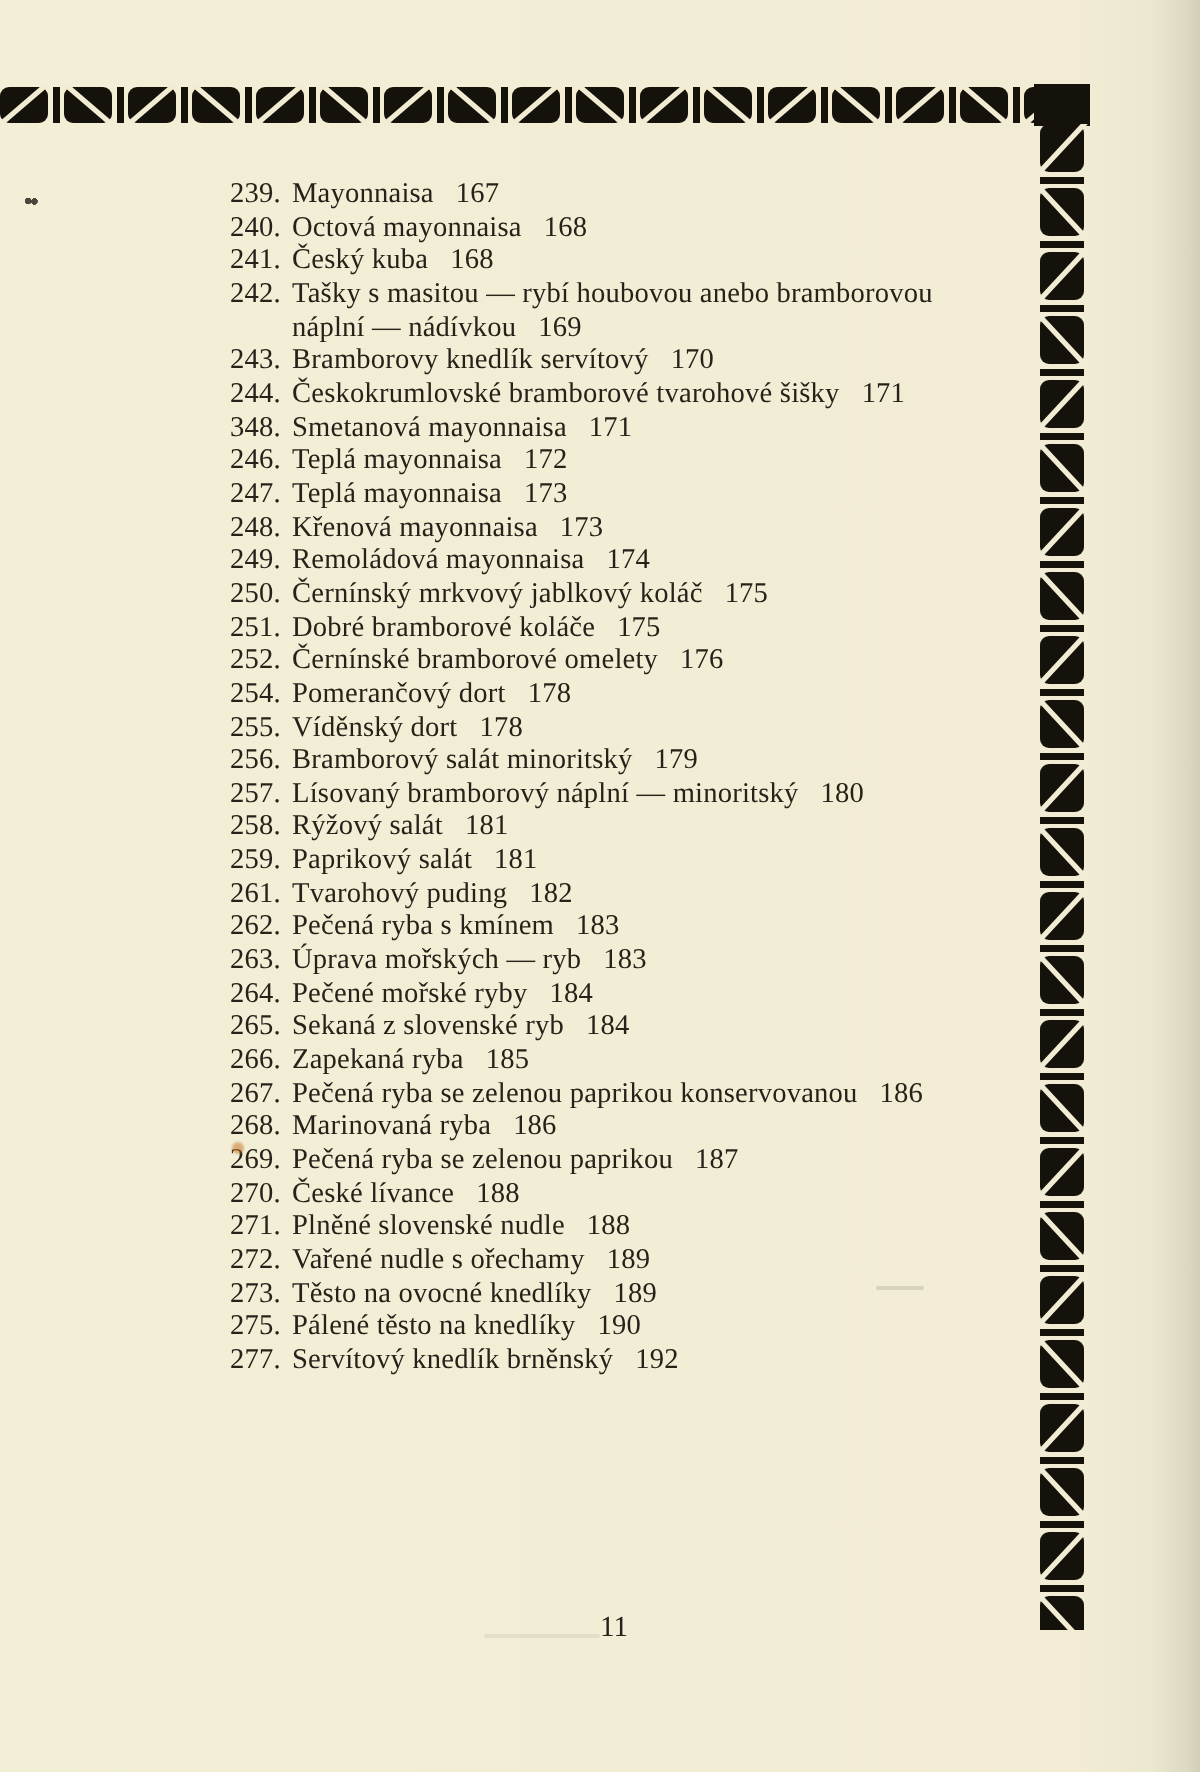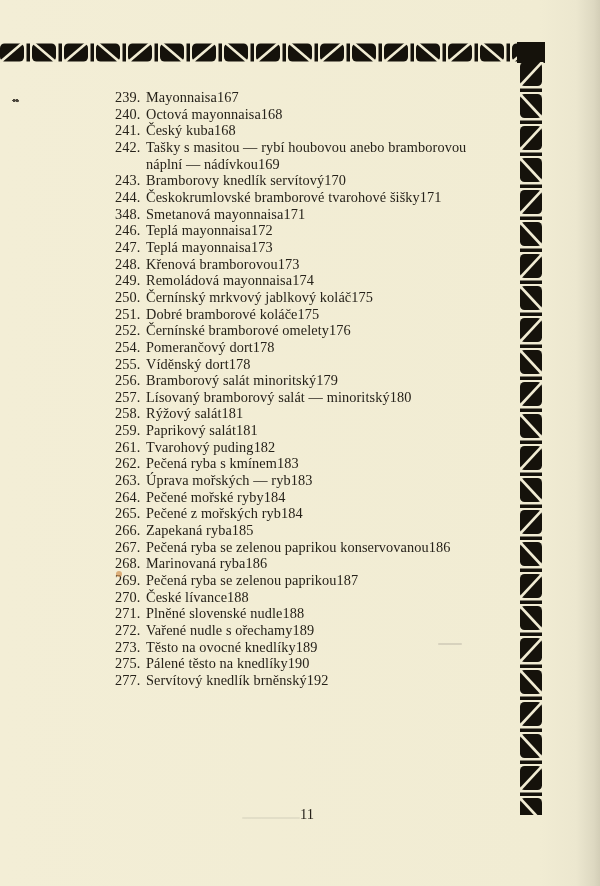--- a/index.html
+++ b/index.html
@@ -11,21 +11,21 @@
   .page{position:absolute;inset:0;}
   .ornament-top{position:absolute;left:0;top:42px;width:545px;height:21px;}
   .ornament-right{position:absolute;left:517px;top:62px;width:28px;height:753px;}
   .toc-list{
     position:absolute;left:115px;top:89px;width:392px;
     font-size:14.3px;line-height:16.65px;color:#26221a;
     letter-spacing:0.1px;
   }
   .entry{padding-left:31px;text-indent:-31px;}
   .entry .num{display:inline-block;width:31px;text-indent:0;}
-  .entry .pg{}
+  .entry .pg{margin-left:11px;}
   .page-number{
     position:absolute;top:806px;left:0;width:614px;text-align:center;
     font-size:14.5px;color:#26221a;
   }
   .speck{position:absolute;border-radius:50%;}
   .speck-ink{left:12px;top:98px;width:7px;height:5px;background:
     radial-gradient(circle at 30% 50%, #4a463c 0 30%, transparent 32%),
     radial-gradient(circle at 75% 55%, #4a463c 0 28%, transparent 30%);}
   .speck-orange{left:116px;top:571px;width:6px;height:6px;background:#c97b2e;opacity:.55;filter:blur(.6px);}
   .smudge{position:absolute;background:#8a857a;}
@@ -73,36 +73,36 @@
   <div class="toc-list">
       <div class="entry"><span class="num">239.</span><span class="title">Mayonnaisa</span><span class="pg">167</span></div>
       <div class="entry"><span class="num">240.</span><span class="title">Octová mayonnaisa</span><span class="pg">168</span></div>
       <div class="entry"><span class="num">241.</span><span class="title">Český kuba</span><span class="pg">168</span></div>
       <div class="entry"><span class="num">242.</span><span class="title">Tašky s masitou — rybí houbovou anebo bramborovou</span><br><span class="title">náplní — nádívkou</span><span class="pg">169</span></div>
       <div class="entry"><span class="num">243.</span><span class="title">Bramborovy knedlík servítový</span><span class="pg">170</span></div>
       <div class="entry"><span class="num">244.</span><span class="title">Českokrumlovské bramborové tvarohové šišky</span><span class="pg">171</span></div>
       <div class="entry"><span class="num">348.</span><span class="title">Smetanová mayonnaisa</span><span class="pg">171</span></div>
       <div class="entry"><span class="num">246.</span><span class="title">Teplá mayonnaisa</span><span class="pg">172</span></div>
       <div class="entry"><span class="num">247.</span><span class="title">Teplá mayonnaisa</span><span class="pg">173</span></div>
-      <div class="entry"><span class="num">248.</span><span class="title">Křenová bramborovou</span><span class="pg">173</span></div>
+      <div class="entry"><span class="num">248.</span><span class="title">Křenová mayonnaisa</span><span class="pg">173</span></div>
       <div class="entry"><span class="num">249.</span><span class="title">Remoládová mayonnaisa</span><span class="pg">174</span></div>
       <div class="entry"><span class="num">250.</span><span class="title">Černínský mrkvový jablkový koláč</span><span class="pg">175</span></div>
       <div class="entry"><span class="num">251.</span><span class="title">Dobré bramborové koláče</span><span class="pg">175</span></div>
       <div class="entry"><span class="num">252.</span><span class="title">Černínské bramborové omelety</span><span class="pg">176</span></div>
       <div class="entry"><span class="num">254.</span><span class="title">Pomerančový dort</span><span class="pg">178</span></div>
       <div class="entry"><span class="num">255.</span><span class="title">Víděnský dort</span><span class="pg">178</span></div>
       <div class="entry"><span class="num">256.</span><span class="title">Bramborový salát minoritský</span><span class="pg">179</span></div>
-      <div class="entry"><span class="num">257.</span><span class="title">Lísovaný bramborový salát — minoritský</span><span class="pg">180</span></div>
+      <div class="entry"><span class="num">257.</span><span class="title">Lísovaný bramborový náplní — minoritský</span><span class="pg">180</span></div>
       <div class="entry"><span class="num">258.</span><span class="title">Rýžový salát</span><span class="pg">181</span></div>
       <div class="entry"><span class="num">259.</span><span class="title">Paprikový salát</span><span class="pg">181</span></div>
       <div class="entry"><span class="num">261.</span><span class="title">Tvarohový puding</span><span class="pg">182</span></div>
       <div class="entry"><span class="num">262.</span><span class="title">Pečená ryba s kmínem</span><span class="pg">183</span></div>
       <div class="entry"><span class="num">263.</span><span class="title">Úprava mořských — ryb</span><span class="pg">183</span></div>
       <div class="entry"><span class="num">264.</span><span class="title">Pečené mořské ryby</span><span class="pg">184</span></div>
-      <div class="entry"><span class="num">265.</span><span class="title">Pečené z mořských ryb</span><span class="pg">184</span></div>
+      <div class="entry"><span class="num">265.</span><span class="title">Sekaná z slovenské ryb</span><span class="pg">184</span></div>
       <div class="entry"><span class="num">266.</span><span class="title">Zapekaná ryba</span><span class="pg">185</span></div>
       <div class="entry"><span class="num">267.</span><span class="title">Pečená ryba se zelenou paprikou konservovanou</span><span class="pg">186</span></div>
       <div class="entry"><span class="num">268.</span><span class="title">Marinovaná ryba</span><span class="pg">186</span></div>
       <div class="entry"><span class="num">269.</span><span class="title">Pečená ryba se zelenou paprikou</span><span class="pg">187</span></div>
       <div class="entry"><span class="num">270.</span><span class="title">České lívance</span><span class="pg">188</span></div>
       <div class="entry"><span class="num">271.</span><span class="title">Plněné slovenské nudle</span><span class="pg">188</span></div>
       <div class="entry"><span class="num">272.</span><span class="title">Vařené nudle s ořechamy</span><span class="pg">189</span></div>
       <div class="entry"><span class="num">273.</span><span class="title">Těsto na ovocné knedlíky</span><span class="pg">189</span></div>
       <div class="entry"><span class="num">275.</span><span class="title">Pálené těsto na knedlíky</span><span class="pg">190</span></div>
       <div class="entry"><span class="num">277.</span><span class="title">Servítový knedlík brněnský</span><span class="pg">192</span></div>

